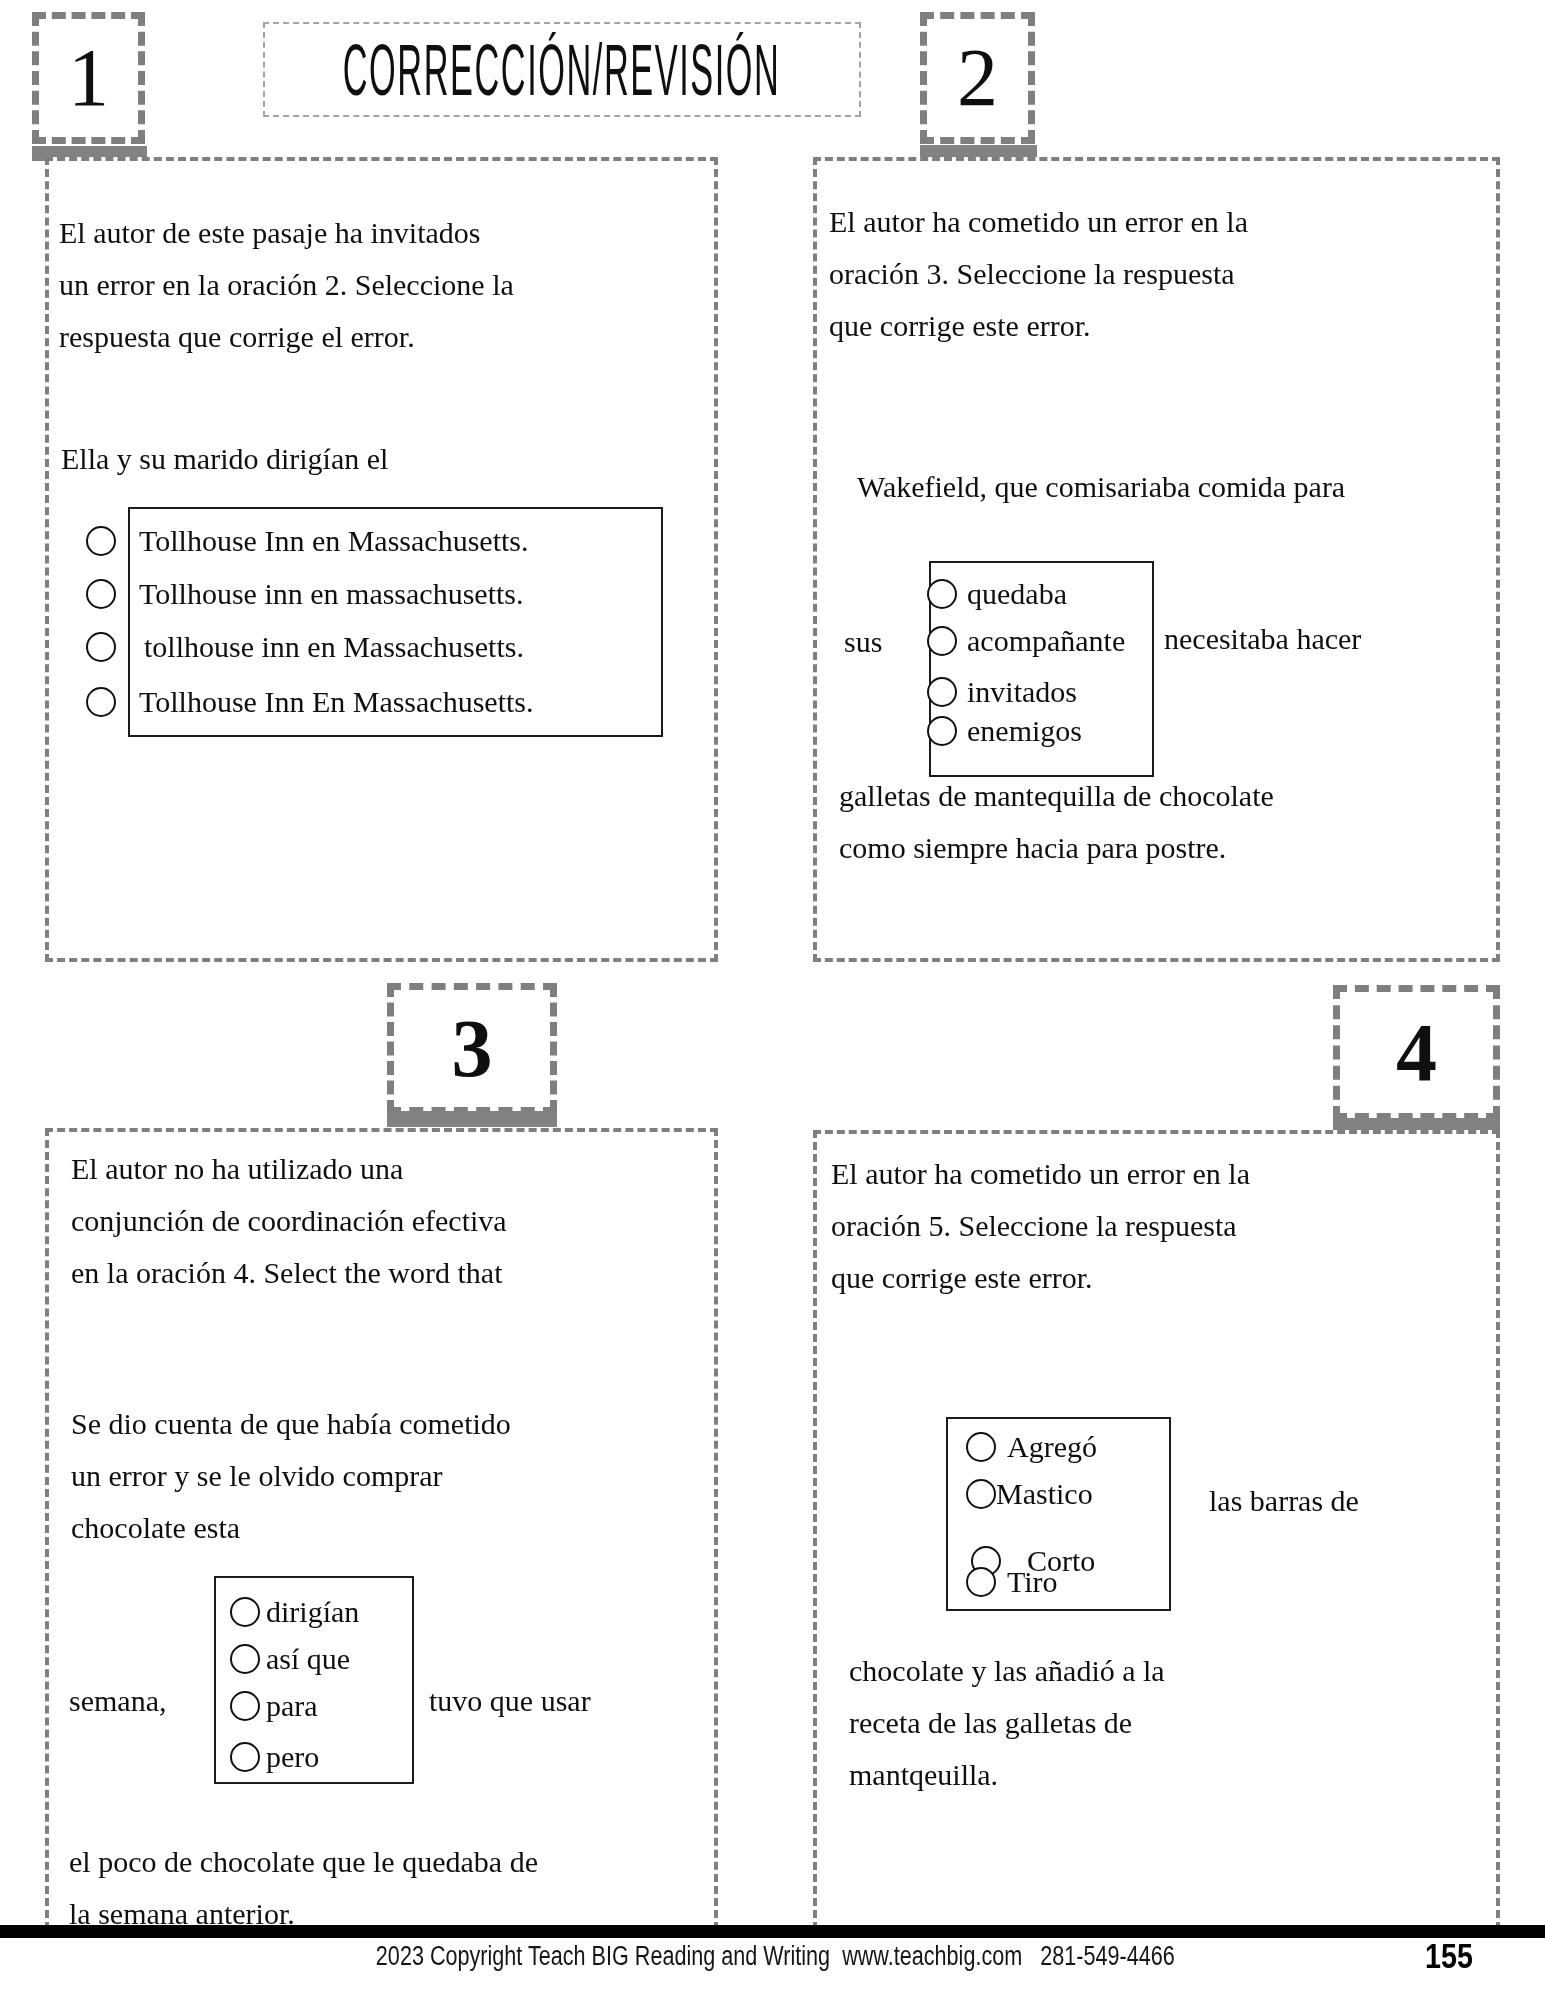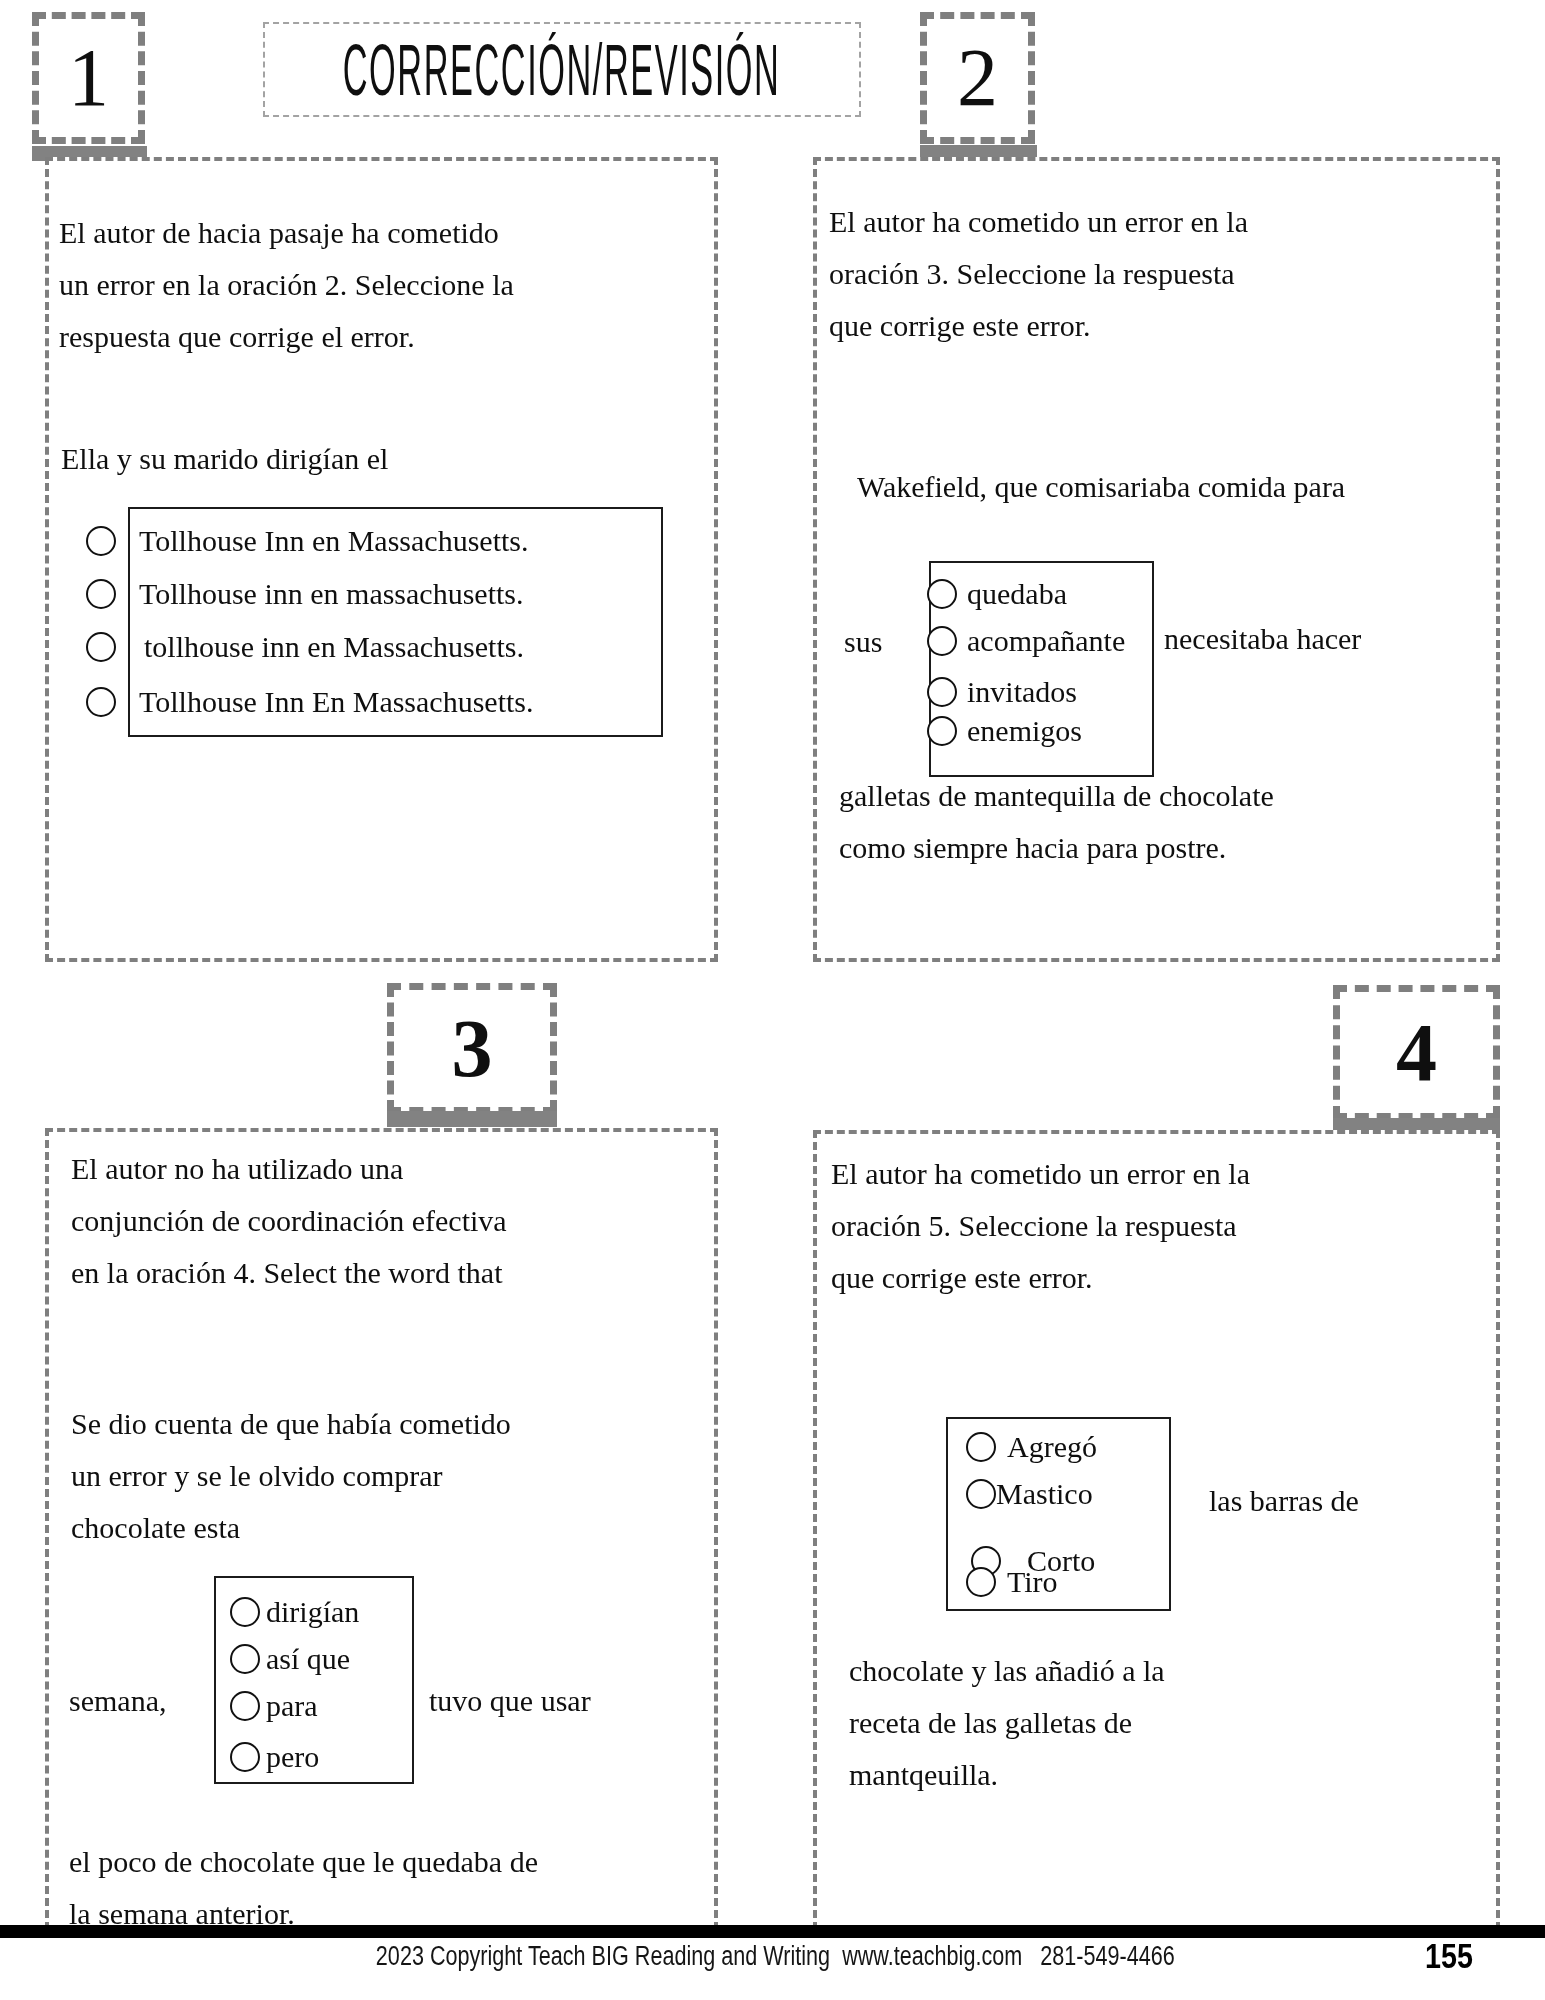--- a/index.html
+++ b/index.html
@@ -58,21 +58,21 @@
     <span class="title-text">CORRECCIÓN/REVISIÓN</span>
   </div>
 
   <div class="num-box" style="left:920px;top:12px;width:115px;height:132px;">
     <span class="digit">2</span>
   </div>
   <div class="num-bar" style="left:920px;top:145px;width:117px;height:15px;"></div>
 
   <div class="card" style="left:45px;top:157px;width:673px;height:805px;">
     <div class="tblock" style="left:10px;top:46px;">
-      <div class="line">El autor de hacia pasaje ha cometido</div>
+      <div class="line">El autor de este pasaje ha invitados</div>
       <div class="line">un error en la oración 2. Seleccione la</div>
       <div class="line">respuesta que corrige el error.</div>
     </div>
     <div class="tblock line" style="left:12px;top:272px;">Ella y su marido dirigían el</div>
 
     <div class="opt-box" style="left:79px;top:346px;width:535px;height:230px;"></div>
 
     <div class="opt-row" style="left:37px;top:365px;gap:23px;">
       <span class="radio"></span>
       <span class="opt-label">Tollhouse Inn en Massachusetts.</span>

